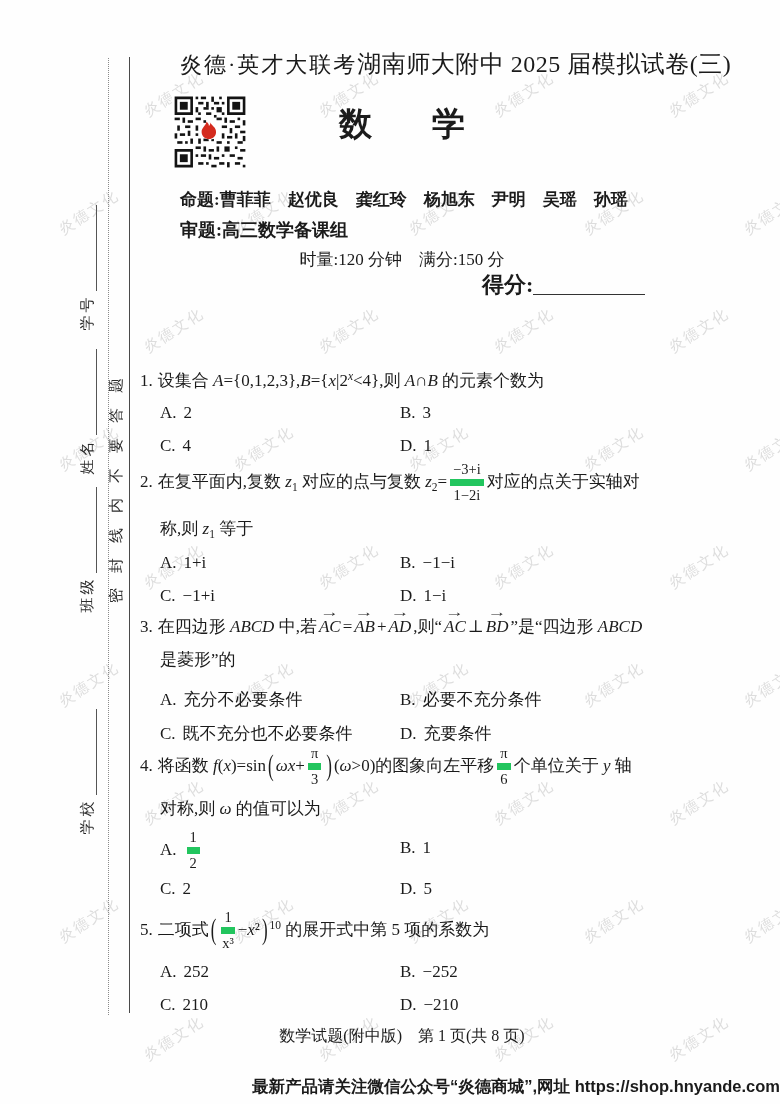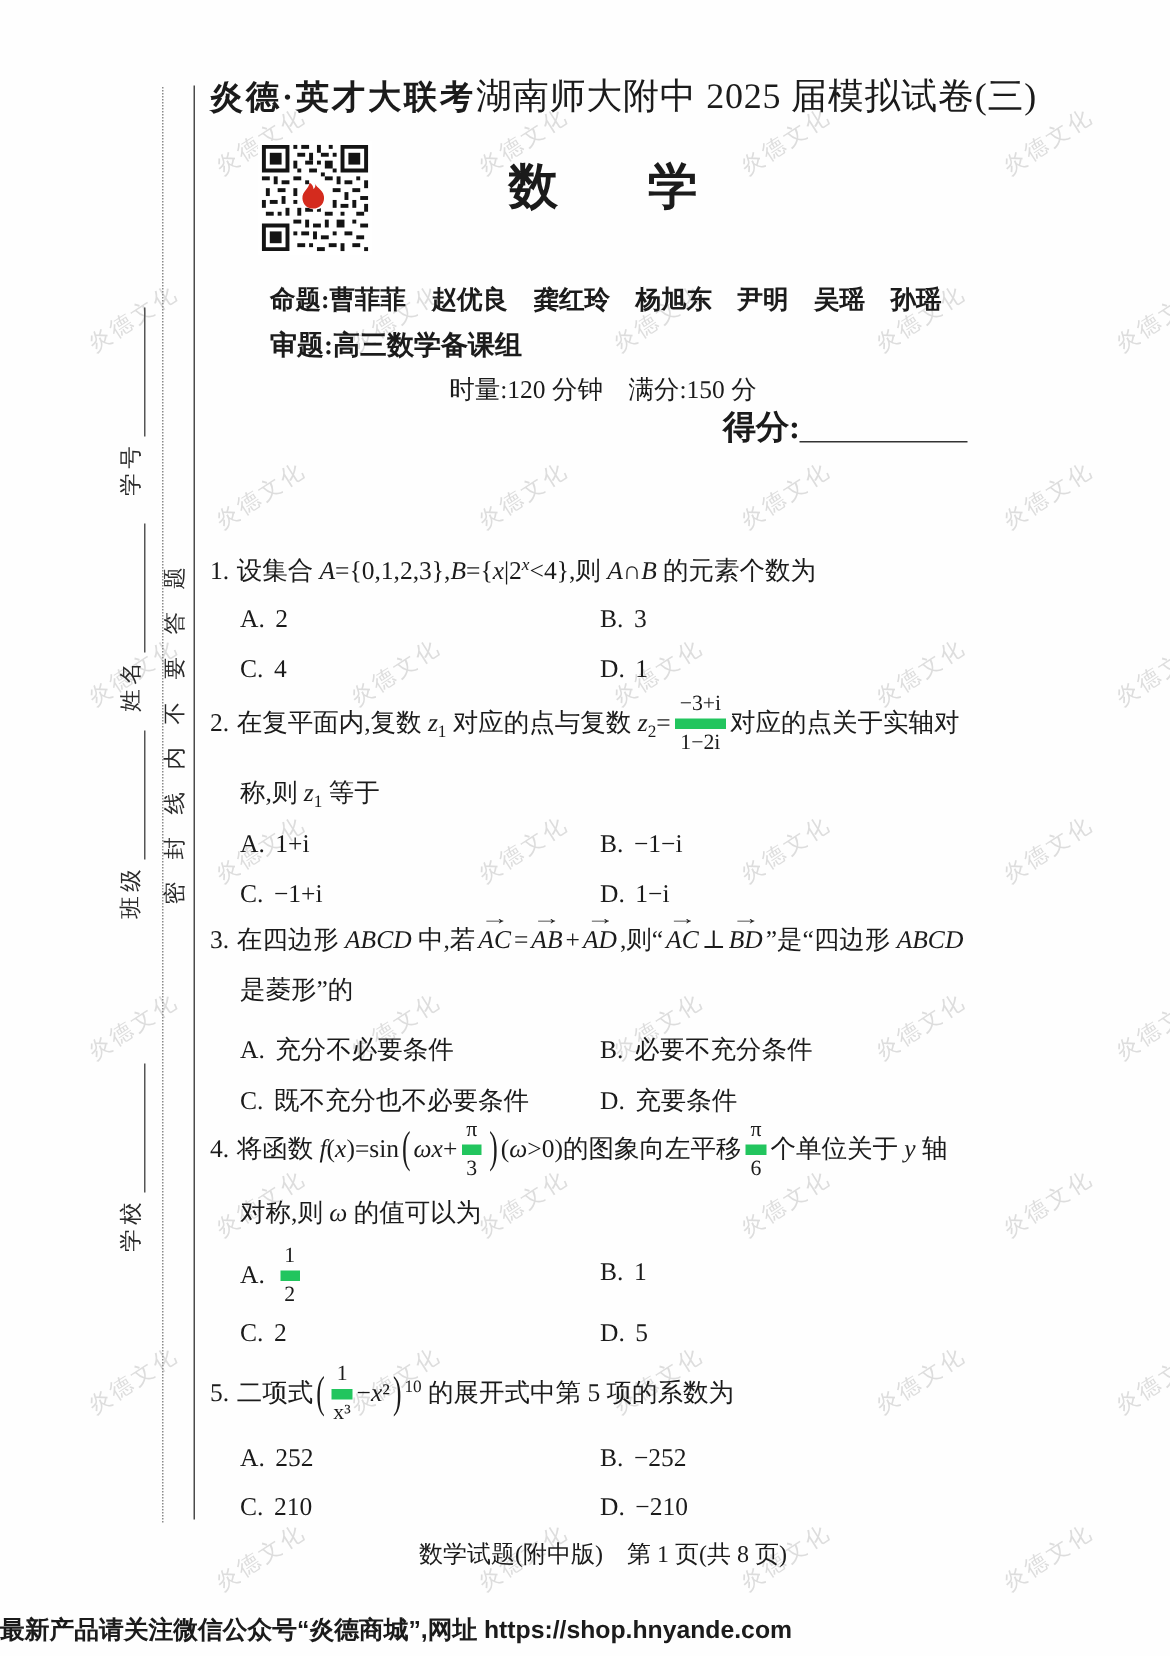--- a/index.html
+++ b/index.html
@@ -15,21 +15,21 @@
   .sfield{position:absolute;width:150px;height:22px;transform:rotate(-90deg);transform-origin:center;
           white-space:nowrap;font-size:15px;letter-spacing:3px;color:#2a2a2a;z-index:2;
           display:flex;align-items:flex-end;justify-content:center;}
   .sblank{display:inline-block;width:86px;height:15px;border-bottom:1px solid #555;margin-left:3px;}
   #sf1{left:11px;top:257px;} #sf2{left:11px;top:401px;} #sf3{left:11px;top:539px;} #sf4{left:11px;top:761px;}
   #sealtext{position:absolute;left:-11px;top:472px;width:258px;height:22px;transform:rotate(-90deg);
             transform-origin:center;text-align:center;font-size:15px;letter-spacing:15px;color:#2a2a2a;
             white-space:nowrap;z-index:2;}
   
   #exam-title{position:absolute;left:140px;top:48px;width:524px;text-align:center;white-space:nowrap;z-index:3;}
-  .brand{font-weight:700;font-size:22px;letter-spacing:2px;}
+  .brand{font-weight:400;font-size:22px;letter-spacing:2px;margin-left:40px;}
   .examname{font-size:24px;letter-spacing:.5px;}
   #qr{position:absolute;left:171px;top:94px;z-index:3;}
   #subject{position:absolute;left:140px;top:102px;width:524px;text-align:center;z-index:3;
            font-family:"Liberation Sans","DejaVu Sans",sans-serif;font-weight:700;font-size:33px;
            letter-spacing:60px;text-indent:60px;}
   
   .heiti{font-family:Liberation Serif, serif;font-weight:700;text-align:center;}
   #setters{position:absolute;left:180px;top:188px;font-size:17px;z-index:3;}
   #reviewer{position:absolute;left:180px;top:218px;font-size:18px;z-index:3;}
   #duration{position:absolute;left:140px;top:248px;width:524px;text-align:center;font-size:17px;z-index:3;}
@@ -60,21 +60,21 @@
   .sg-lp,.sg-rp{display:inline-block;transform:scaleY(1.75);margin:0 2px;}
   .frac{display:inline-block;vertical-align:middle;text-align:center;font-size:14.5px;line-height:1.15;
         margin:0 3px;position:relative;top:-1px;}
   .fn{display:block;border-bottom:7px solid #22c55e;padding:0 3px 1px;}
   .fd{display:block;padding-top:1px;}
   .vec{position:relative;display:inline-block;font-style:italic;margin:0 2px;}
   .va{position:absolute;left:0;right:0;top:-12px;font-size:12px;font-style:normal;text-align:center;
       transform:scaleX(1.6);letter-spacing:0;}
   
   #footer-line{position:absolute;left:140px;top:1026px;width:524px;text-align:center;font-size:16px;z-index:3;}
-  #promo{position:absolute;left:0;top:1076px;width:780px;text-align:left;font-size:16.5px;z-index:3;
+  #promo{position:absolute;left:0;top:1076px;width:780px;text-align:right;font-size:16.5px;z-index:3;
          font-family:"Liberation Sans","DejaVu Sans",sans-serif;font-weight:600;}
 </style>
 </head>
 <body>
 
 <div class="page">
 
   <div id="wm-layer">
       <span class="wm" style="left: 140px; top: 85px;">炎德文化</span>
       <span class="wm" style="left: 315px; top: 85px;">炎德文化</span>

